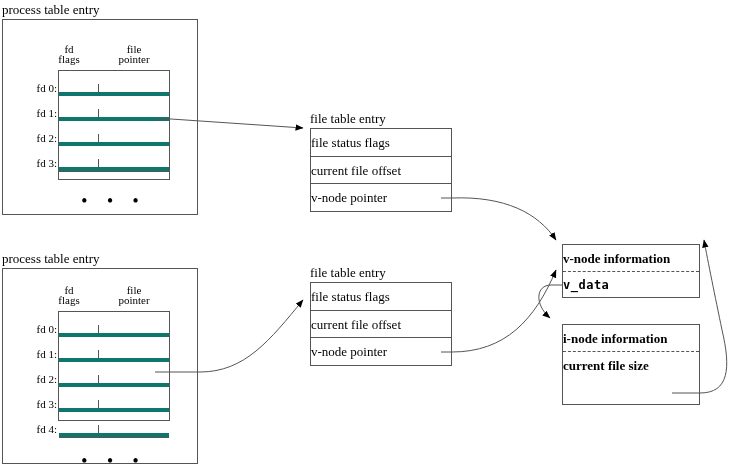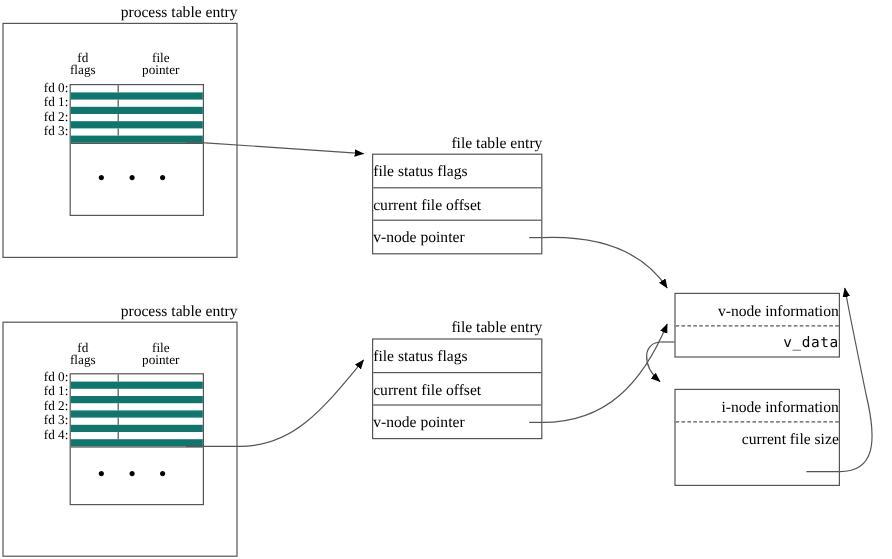--- a/index.html
+++ b/index.html
@@ -15,21 +15,21 @@
     font-family: "Liberation Serif", "DejaVu Serif", serif;
     color: #000000;
     overflow: hidden;
   }
   .abs { position: absolute; }
 
   
   .caption {
     font-size: 13px;
     line-height: 15px;
-    text-align: right;
+    text-align: left;
     white-space: nowrap;
     color: #000;
   }
 
   
   .proc-frame {
     border: 1px solid #555555;
     background: transparent;
     box-sizing: border-box;
   }
@@ -37,21 +37,22 @@
   
   .fd-table {
     border-collapse: collapse;
     box-sizing: border-box;
     border: 1px solid #555555;
   }
   .fd-row {
     position: relative;
     height: 12px;
     box-sizing: border-box;
-    border-bottom: 6px solid #0f766e;
+    border-bottom: 4px solid #0f766e;
+    margin-top: 13px;
   }
   .fd-row:last-child { border-bottom: none; }
   .fd-cell-left {
     position: absolute;
     left: 0; top: 0; bottom: 0;
     width: 40px;
     box-sizing: border-box;
     border-right: 1px solid #555555;
   }
   .fd-label {
@@ -105,24 +106,25 @@
   }
   .ft-row:last-child { border-bottom: none; }
 
   
   .vn-box {
     box-sizing: border-box;
     border: 1px solid #555555;
   }
   .vn-row {
     box-sizing: border-box;
-    text-align: right;
+    text-align: left;
     font-size: 13px;
     white-space: nowrap;
     border-bottom: 1px dashed #555555;
+    font-weight: bold;
   }
   .vn-row:last-child { border-bottom: none; }
   .mono {
     font-family: "DejaVu Sans Mono", "Liberation Mono", monospace;
     font-size: 12px;
     letter-spacing: 0.5px;
   }
 
   
   #wires {

